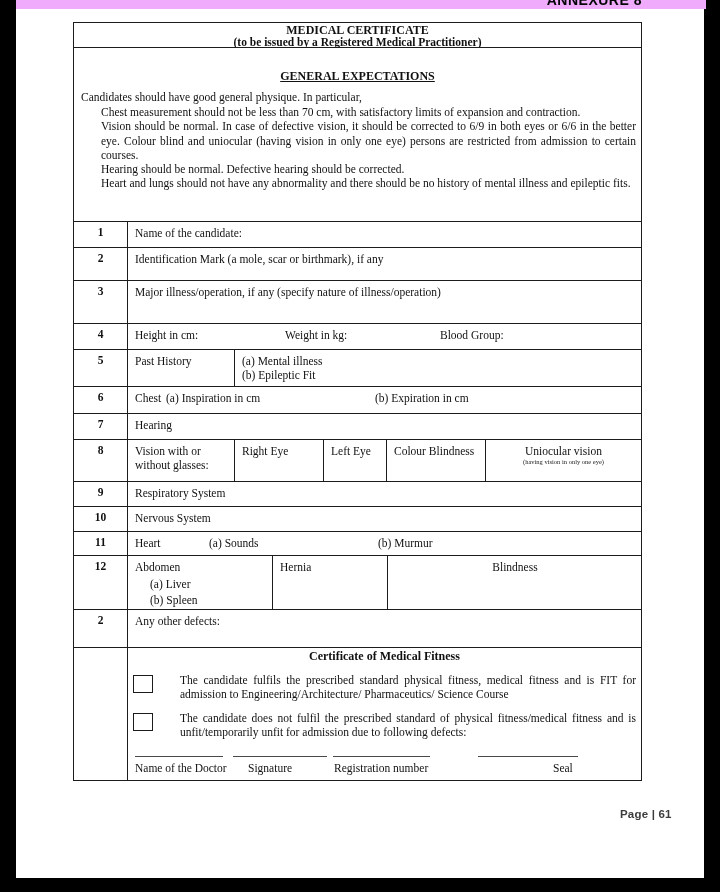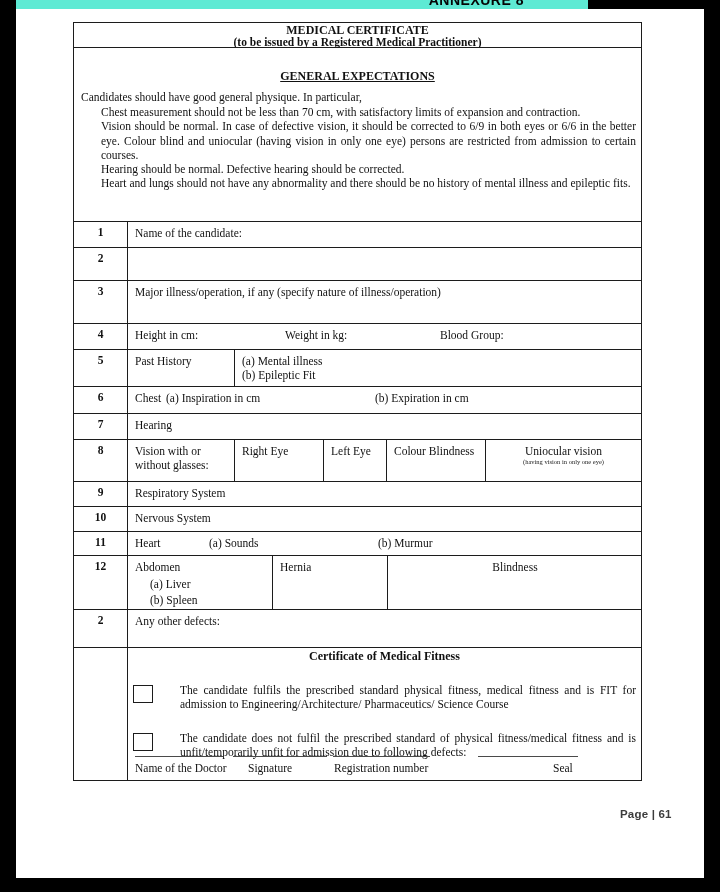--- a/index.html
+++ b/index.html
@@ -1,19 +1,19 @@
 <!DOCTYPE html>
 <html><head>
 <meta charset="utf-8">
 <style>
   * { margin:0; padding:0; box-sizing:border-box; }
   html,body { width:720px; height:892px; }
   body { background:#000; position:relative; font-family:"Liberation Serif","DejaVu Serif",serif; color:#111; overflow:hidden; }
 
-  .topbar { position:absolute; left:16px; top:0; width:572px; height:9px; background:#5eead4; overflow:hidden; }
+  .topbar { position:absolute; left:16px; top:0; width:690px; height:9px; background:#f0abfc; overflow:hidden; }
   .annexure { position:absolute; top:-8px; right:64px; font-family:"Liberation Sans",sans-serif; font-weight:bold; font-size:14px; letter-spacing:.5px; color:#050505; white-space:nowrap; }
 
   .page { position:absolute; left:16px; top:9px; width:688px; height:869px; background:#fff; }
 
   .sheet { position:absolute; left:57px; top:13px; width:569px; border:1.5px solid #1c1c1c; background:#fff; }
 
   .hdr { height:25px; border-bottom:1px solid #1c1c1c; text-align:center; font-weight:bold; overflow:hidden; }
   .hdr .t1 { font-size:12px; line-height:13px; padding-top:1px; }
   .hdr .t2 { font-size:11.5px; line-height:11px; }
 
@@ -28,21 +28,21 @@
   .cell { flex:1; font-size:11.5px; padding:4px 6px 0 7px; position:relative; line-height:14px; }
   .cell.fixed { flex:none; border-right:1px solid #1c1c1c; }
   .cell.nopad { padding:4px 0 0 0; }
   .pos { position:absolute; top:4px; white-space:nowrap; }
   .ctr { text-align:center; }
   .uni-title { font-size:11.5px; line-height:13px; margin-top:1px; }
   .uni-note { font-size:6.5px; line-height:7px; color:#222; }
 
   .certcell { flex:1; position:relative; font-size:11.5px; }
   .cert-title { text-align:center; font-weight:bold; font-size:12px; line-height:13px; margin-top:2px; }
-  .opt { display:flex; align-items:flex-start; margin-top:20px; }
+  .opt { display:flex; align-items:flex-start; margin-top:10px; }
   .opt .box { flex:0 0 20px; width:20px; height:18px; border:1.2px solid #1c1c1c; margin-left:5px; margin-top:2px; background:#fff; }
   .opt .opt-text { margin-left:27px; margin-right:5px; text-align:justify; line-height:14px; }
   .sig-line { position:absolute; top:108px; height:1px; border-bottom:1.2px solid #4a4a4a; }
   .sig-label { position:absolute; top:114px; font-size:11.5px; white-space:nowrap; }
 
   .footer { position:absolute; left:556px; top:799px; font-family:"Liberation Sans",sans-serif; font-weight:bold; font-size:11.5px; color:#3c3c3c; letter-spacing:.2px;margin-left:48px; }
 </style>
 </head>
 <body>
 
@@ -69,20 +69,21 @@
       </div>
     </div>
 
     <div class="row" style="height:26px">
       <div class="num">1</div>
       <div class="cell">Name of the candidate:</div>
     </div>
 
     <div class="row" style="height:33px">
       <div class="num">2</div>
+      <div class="cell">Identification Mark (a mole, scar or birthmark), if any</div>
     </div>
 
     <div class="row" style="height:43px">
       <div class="num">3</div>
       <div class="cell">Major illness/operation, if any (specify nature of illness/operation)</div>
     </div>
 
     <div class="row" style="height:26px">
       <div class="num">4</div>
       <div class="cell nopad">

